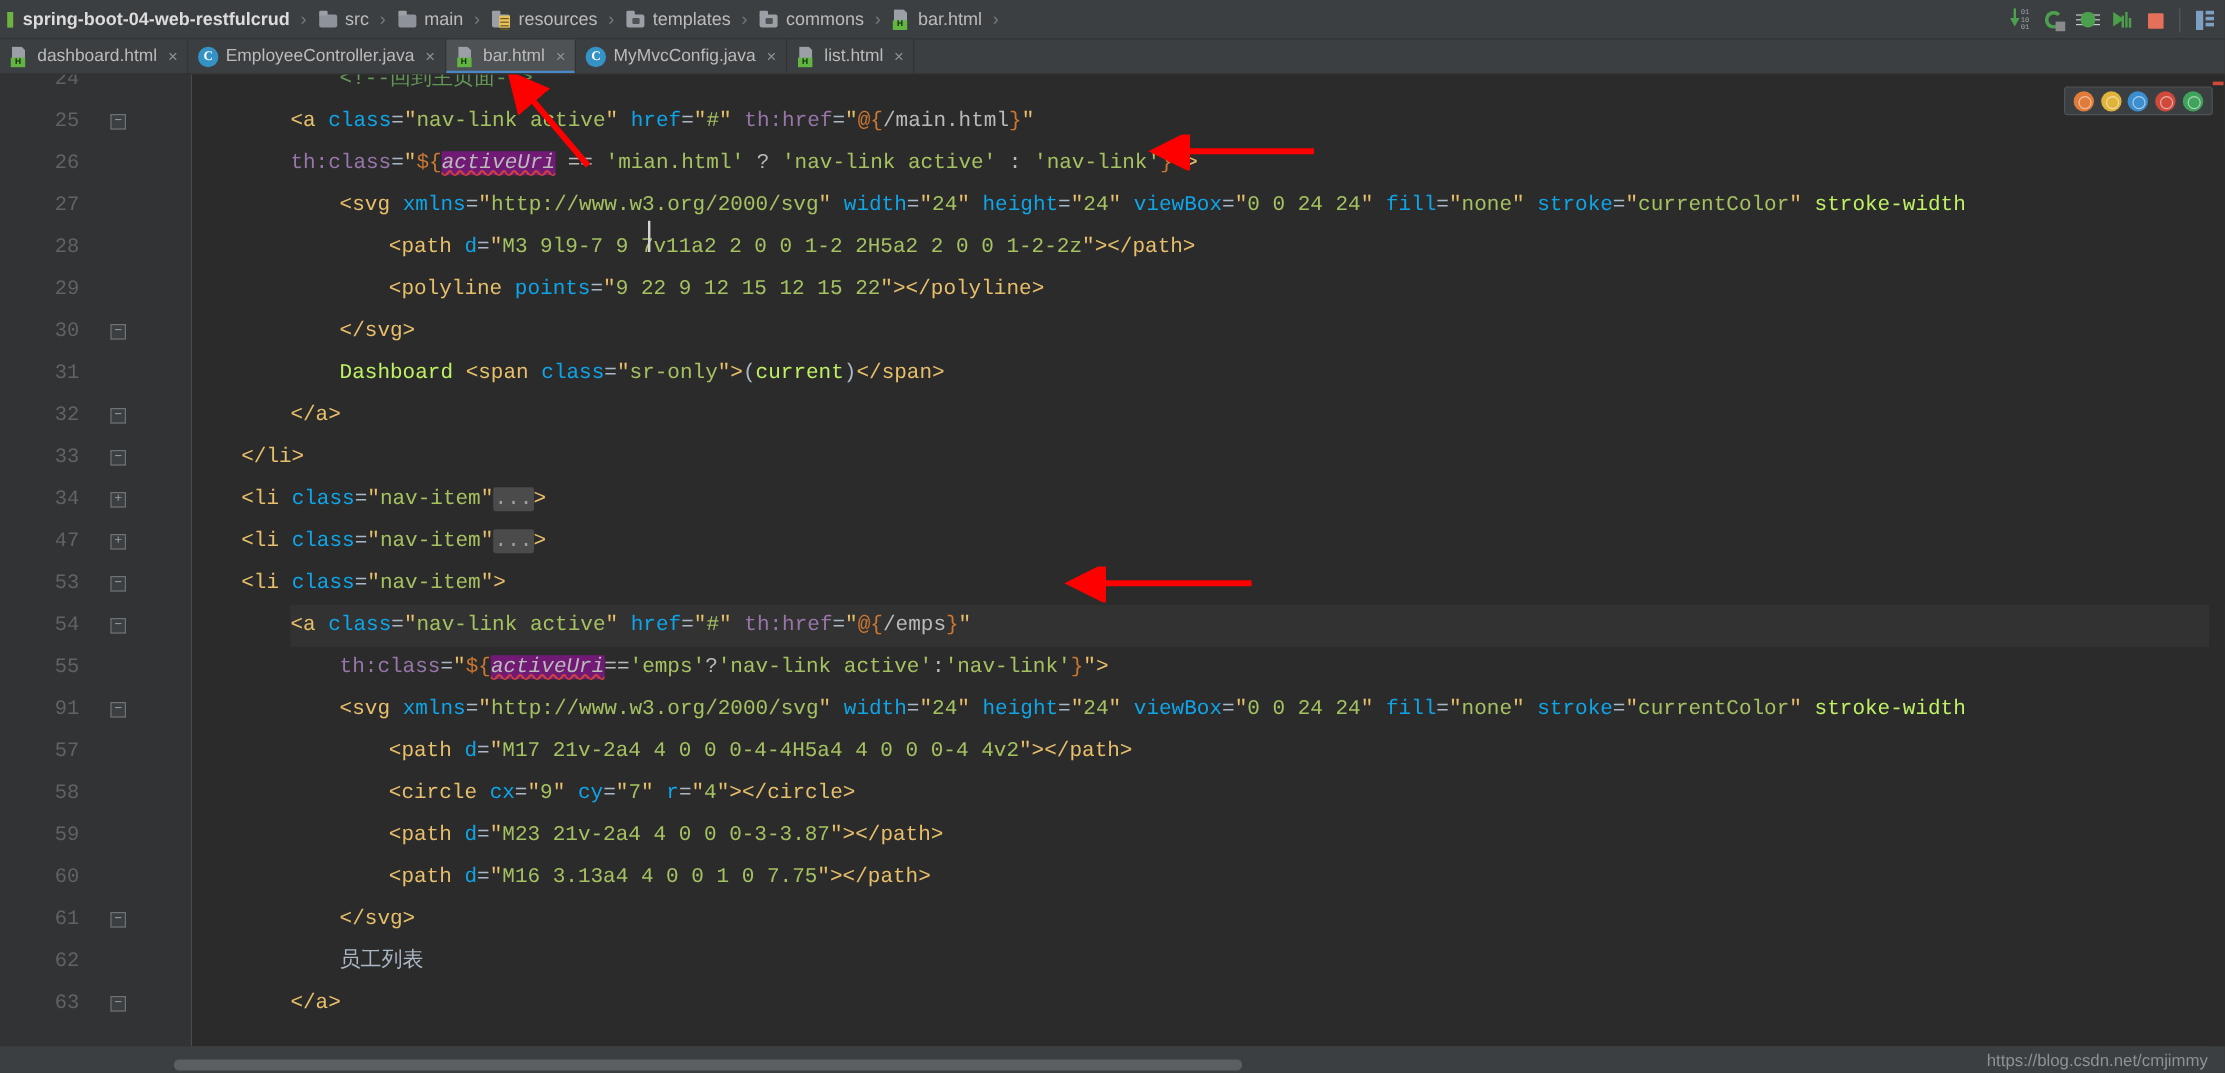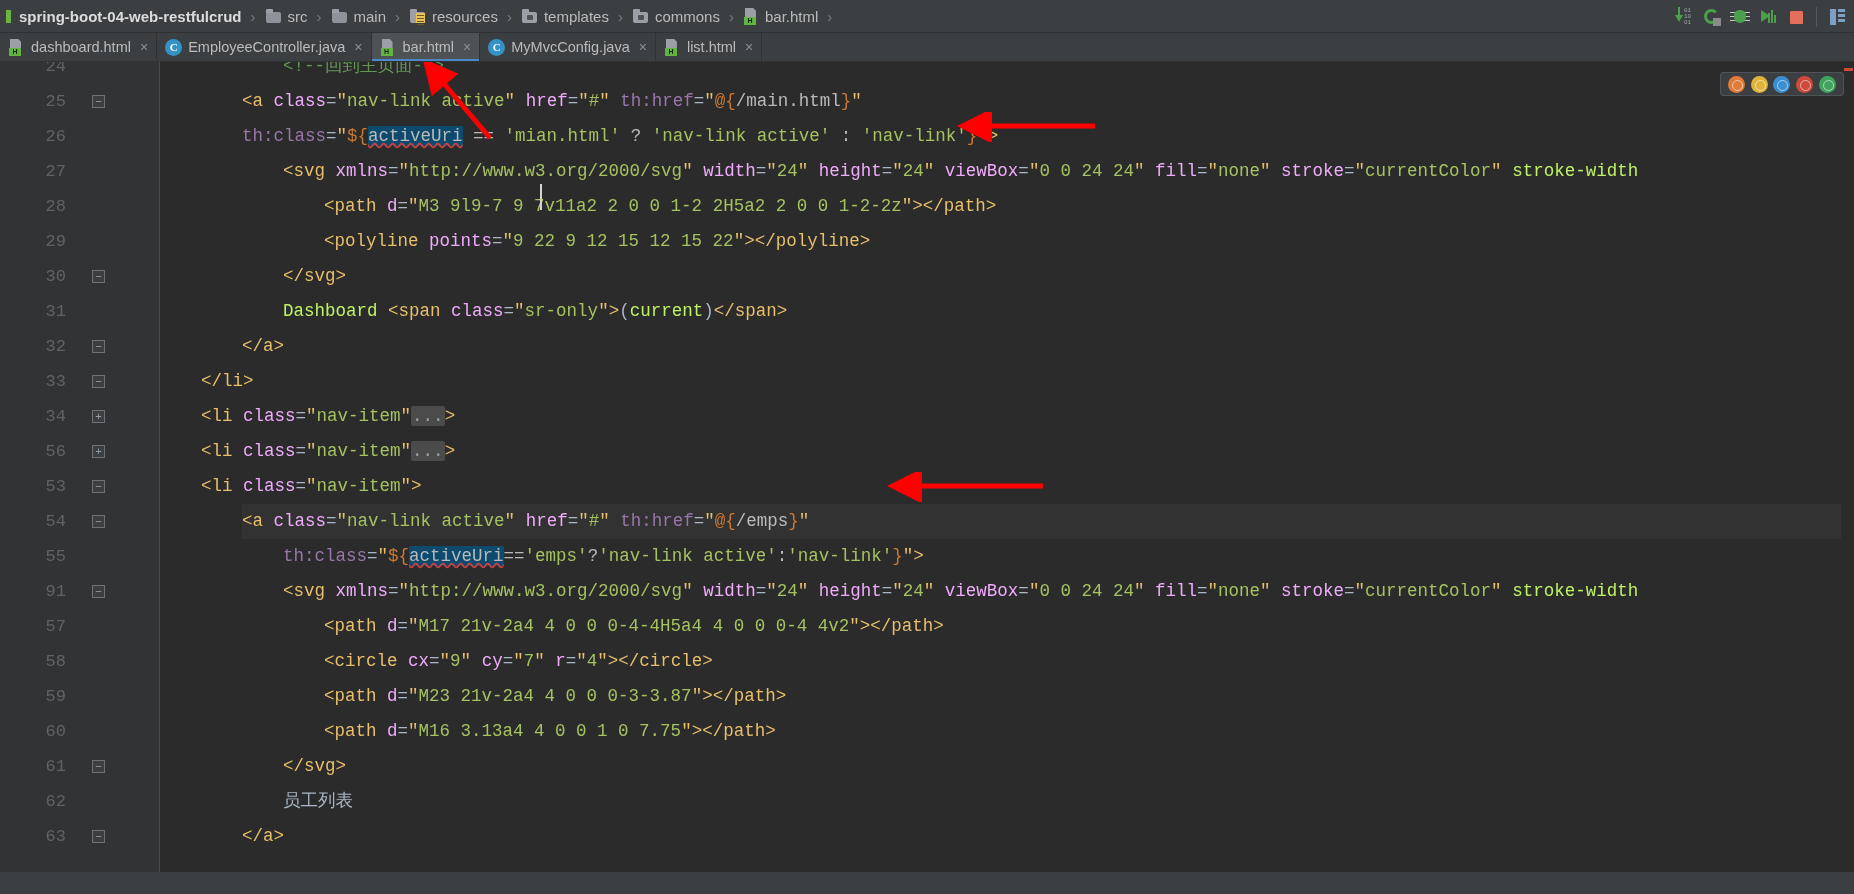--- a/index.html
+++ b/index.html
@@ -239,30 +239,30 @@
     position:absolute; left:0; height:35px; line-height:35px;
     white-space:pre;
   }
   .line.caret-line {
     width: 1694px;
     background: #323232;
   }
 
   
   .t-tag      { color:#e8bf6a; }
-  .t-attr     { color:#f0abfc; }
+  .t-attr     { color:#0ea5e9; }
   .t-thattr   { color:#9876aa; }
   .t-val      { color:#a5c261; }
   .t-comment  { color:#629755; }
   .t-text     { color:#bef264; }
   .t-punct    { color:#a9b7c6; }
   .t-dollar   { color:#cc7832; }
   .t-brace    { color:#cc7832; }
   .t-expr     { color:#bababa;margin-top:32px; }
-  .hl-dark   { background:#0c4a6e; }
+  .hl-dark   { background:#701a75;font-style:italic; }
   .squiggle  {
     text-decoration: underline wavy #cc4040;
     text-decoration-skip-ink: none;
   }
   .fold-dots {
     background:#4b4b4b; color:#9aa0a6; border-radius:2px; padding:0 1px;
   }
 
   
   .caret {
@@ -472,21 +472,21 @@
           <div class="lineno" style="top: 22px;">25</div>
           <div class="lineno" style="top: 57px;">26</div>
           <div class="lineno" style="top: 92px;">27</div>
           <div class="lineno" style="top: 127px;">28</div>
           <div class="lineno" style="top: 162px;">29</div>
           <div class="lineno" style="top: 197px;">30</div>
           <div class="lineno" style="top: 232px;">31</div>
           <div class="lineno" style="top: 267px;">32</div>
           <div class="lineno" style="top: 302px;">33</div>
           <div class="lineno" style="top: 337px;">34</div>
-          <div class="lineno" style="top: 372px;">56</div>
+          <div class="lineno" style="top: 372px;">47</div>
           <div class="lineno" style="top: 407px;">53</div>
           <div class="lineno" style="top: 442px;">54</div>
           <div class="lineno" style="top: 477px;">55</div>
           <div class="lineno" style="top: 512px;">91</div>
           <div class="lineno" style="top: 547px;">57</div>
           <div class="lineno" style="top: 582px;">58</div>
           <div class="lineno" style="top: 617px;">59</div>
           <div class="lineno" style="top: 652px;">60</div>
           <div class="lineno" style="top: 687px;">61</div>
           <div class="lineno" style="top: 722px;">62</div>
@@ -567,14 +567,20 @@
         <marker id="ah3" markerWidth="7" markerHeight="7" refX="5" refY="3.5" orient="auto">
           <polygon points="0 0, 7 3.5, 0 7" fill="#ff0000"></polygon>
         </marker>
       </defs>
       <line x1="158" y1="14" x2="12" y2="14" stroke="#ff0000" stroke-width="5" marker-end="url(#ah3)"></line>
     </svg>
 
     <div class="vscroll-right"></div>
   </div>
 
+  <div class="statusbar">
+    <div class="hscroll">
+      <div class="thumb"></div>
+    </div>
+    <div class="watermark">https://blog.csdn.net/cmjimmy</div>
+  </div>
 
 </div>
 
 </body></html>

